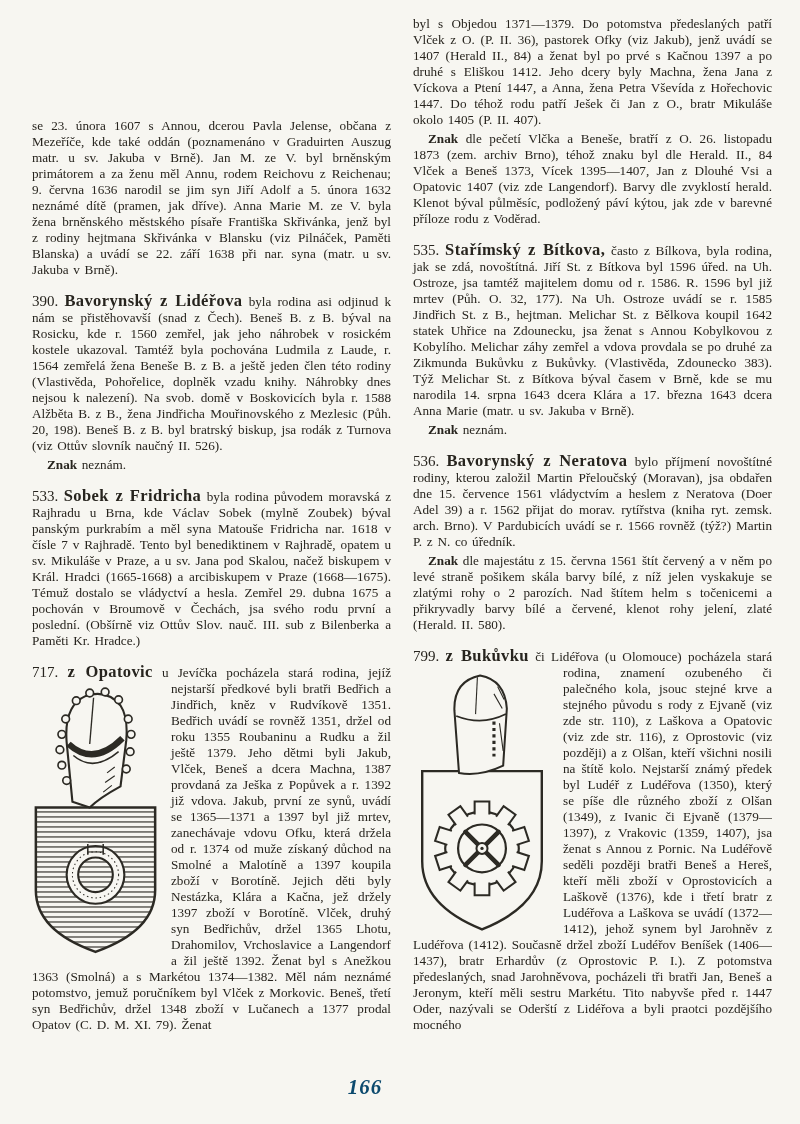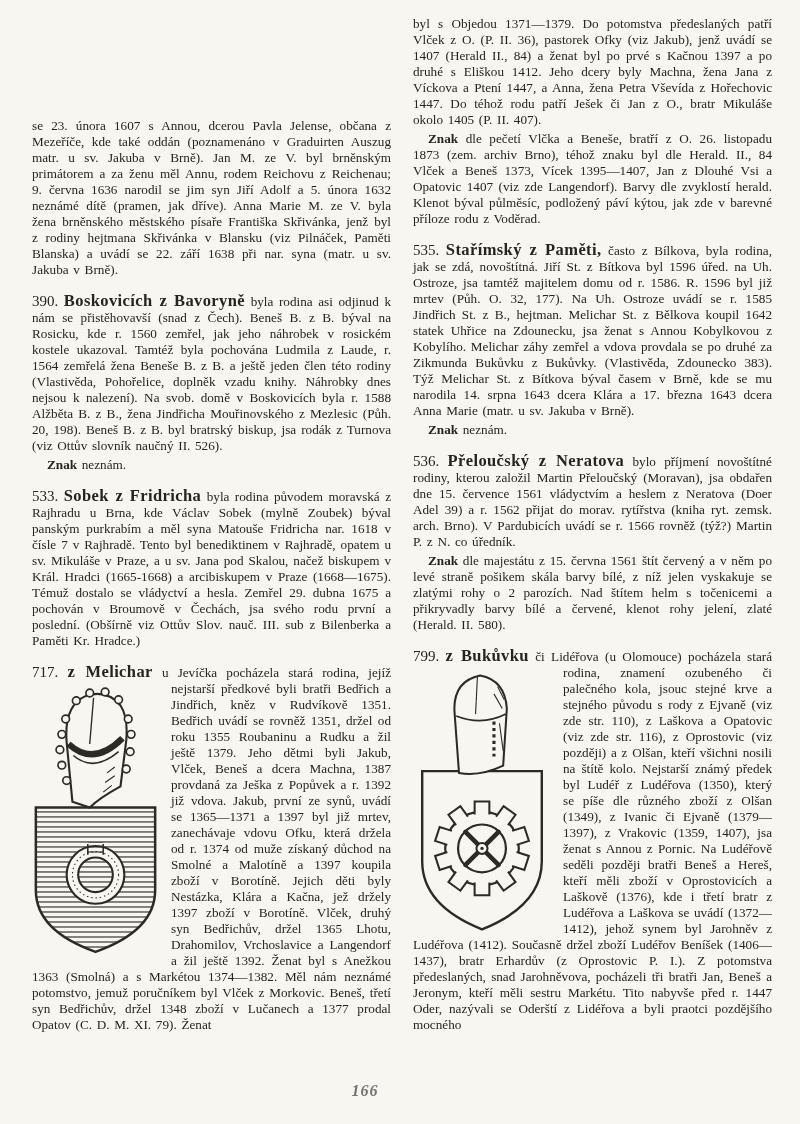--- a/index.html
+++ b/index.html
@@ -24,54 +24,54 @@
   .znak{margin-top:3px;text-indent:15px;}
   .znak b{font-weight:700;}
   .entry{margin-top:15px;}
   .enum{font-size:15px;}
   .ename{font-size:16.5px;font-weight:700;letter-spacing:.4px;}
   .shield{float:left;margin:3px 12px 2px 0;}
   .shield svg{display:block;}
   .pageno{
     position:absolute;left:0;right:70px;bottom:24px;
     text-align:center;
-    font-style:italic;font-weight:700;font-size:16px;letter-spacing:1px;
-    color:#737373;
+    font-style:italic;font-weight:700;font-size:21px;letter-spacing:1px;
+    color:#0c4a6e;
   }
 </style>
 </head>
 <body>
 
 <div class="page">
   <div class="cols">
 
     <div class="col">
 
       <div class="para">se 23. února 1607 s Annou, dcerou Pavla Jelense, občana z Mezeříče, kde také oddán (poznamenáno v Graduirten Auszug matr. u sv. Jakuba v Brně). Jan M. ze V. byl brněnským primátorem a za ženu měl Annu, rodem Reichovu z Reichenau; 9. června 1636 narodil se jim syn Jiří Adolf a 5. února 1632 neznámé dítě (pramen, jak dříve). Anna Marie M. ze V. byla žena brněnského městského písaře Františka Skřivánka, jenž byl z rodiny hejtmana Skřivánka v Blansku (viz Pilnáček, Paměti Blanska) a uvádí se 22. září 1638 při nar. syna (matr. u sv. Jakuba v Brně).</div>
 
 
       <div class="entry">
         <span class="enum">390.</span>
-        <span class="ename">Boskovicích z Bavoryně</span>
+        <span class="ename">Bavorynský z Lidéřova</span>
         <span>byla rodina asi odjinud k nám se přistěhovavší (snad z Čech). Beneš B. z B. býval na Rosicku, kde r. 1560 zemřel, jak jeho náhrobek v rosickém kostele ukazoval. Tamtéž byla pochována Ludmila z Laude, r. 1564 zemřelá žena Beneše B. z B. a ještě jeden člen této rodiny (Vlastivěda, Pohořelice, doplněk vzadu knihy. Náhrobky dnes nejsou k nalezení). Na svob. domě v Boskovicích byla r. 1588 Alžběta B. z B., žena Jindřicha Mouřinovského z Mezlesic (Půh. 20, 198). Beneš B. z B. byl bratrský biskup, jsa rodák z Turnova (viz Ottův slovník naučný II. 526).</span>
       </div>
       <div class="para znak">
         <b>Znak</b>
         <span>neznám.</span>
       </div>
 
       <div class="entry">
         <span class="enum">533.</span>
         <span class="ename">Sobek z Fridricha</span>
         <span>byla rodina původem moravská z Rajhradu u Brna, kde Václav Sobek (mylně Zoubek) býval panským purkrabím a měl syna Matouše Fridricha nar. 1618 v čísle 7 v Rajhradě. Tento byl benediktinem v Rajhradě, opatem u sv. Mikuláše v Praze, a u sv. Jana pod Skalou, načež biskupem v Král. Hradci (1665-1668) a arcibiskupem v Praze (1668—1675). Témuž dostalo se vládyctví a hesla. Zemřel 29. dubna 1675 a pochován v Broumově v Čechách, jsa svého rodu první a poslední. (Obšírně viz Ottův Slov. nauč. III. sub z Bilenberka a Paměti Kr. Hradce.)</span>
       </div>
 
       <div class="entry">
         <span class="enum">717.</span>
-        <span class="ename">z Melichar</span>
+        <span class="ename">z Opatovic</span>
         <span>u Jevíčka pocházela stará rodina,</span>
         <div class="shield">
           <svg width="127" height="272" viewBox="0 0 132 282">
             <defs>
               <pattern id="hl1" width="7" height="5.2" patternUnits="userSpaceOnUse">
                 <path d="M0 2.6 H7" stroke="#2c2a24" stroke-width="1.1"></path>
               </pattern>
             </defs>
 
             <path d="M4 128 H128 V214 Q128 256 66 278 Q4 256 4 214 Z" fill="url(#hl1)" stroke="#2c2a24" stroke-width="2.6"></path>
@@ -112,31 +112,31 @@
 
       <div class="para">byl s Objedou 1371—1379. Do potomstva předeslaných patří Vlček z O. (P. II. 36), pastorek Ofky (viz Jakub), jenž uvádí se 1407 (Herald II., 84) a ženat byl po prvé s Kačnou 1397 a po druhé s Eliškou 1412. Jeho dcery byly Machna, žena Jana z Víckova a Ptení 1447, a Anna, žena Petra Vševída z Hořechovic 1447. Do téhož rodu patří Ješek či Jan z O., bratr Mikuláše okolo 1405 (P. II. 407).</div>
 
       <div class="para znak">
         <b>Znak</b>
         <span>dle pečetí Vlčka a Beneše, bratří z O. 26. listopadu 1873 (zem. archiv Brno), téhož znaku byl dle Herald. II., 84 Vlček a Beneš 1373, Vícek 1395—1407, Jan z Dlouhé Vsi a Opatovic 1407 (viz zde Langendorf). Barvy dle zvyklostí herald. Klenot býval půlměsíc, podložený páví kýtou, jak zde v barevné příloze rodu z Voděrad.</span>
       </div>
 
       <div class="entry">
         <span class="enum">535.</span>
-        <span class="ename">Stařímský z Paměti,</span>
+        <span class="ename">Stařímský z Bítkova,</span>
         <span>často z Bílkova, byla rodina, jak se zdá, novoštítná. Jiří St. z Bítkova byl 1596 úřed. na Uh. Ostroze, jsa tamtéž majitelem domu od r. 1586. R. 1596 byl již mrtev (Půh. O. 32, 177). Na Uh. Ostroze uvádí se r. 1585 Jindřich St. z B., hejtman. Melichar St. z Bělkova koupil 1642 statek Uhřice na Zdounecku, jsa ženat s Annou Kobylkovou z Kobylího. Melichar záhy zemřel a vdova provdala se po druhé za Zikmunda Bukůvku z Bukůvky. (Vlastivěda, Zdounecko 383). Týž Melichar St. z Bítkova býval časem v Brně, kde se mu narodila 14. srpna 1643 dcera Klára a 17. března 1643 dcera Anna Marie (matr. u sv. Jakuba v Brně).</span>
       </div>
       <div class="para znak">
         <b>Znak</b>
         <span>neznám.</span>
       </div>
 
       <div class="entry">
         <span class="enum">536.</span>
-        <span class="ename">Přeloučský z Neratova</span>
+        <span class="ename">Bavorynský z Neratova</span>
         <span>bylo příjmení novoštítné rodiny, kterou založil Martin Přeloučský (Moravan), jsa obdařen dne 15. července 1561 vládyctvím a heslem z Neratova (Doer Adel 39) a r. 1562 přijat do morav. rytířstva (kniha ryt. zemsk. arch. Brno). V Pardubicích uvádí se r. 1566 rovněž (týž?) Martin P. z N. co úředník.</span>
       </div>
       <div class="para znak">
         <b>Znak</b>
         <span>dle majestátu z 15. června 1561 štít červený a v něm po levé straně pošikem skála barvy bílé, z níž jelen vyskakuje se zlatými rohy o 2 parozích. Nad štítem helm s točenicemi a přikryvadly barvy bílé a červené, klenot rohy jelení, zlaté (Herald. II. 580).</span>
       </div>
 
       <div class="entry">
         <span class="enum">799.</span>
         <span class="ename">z Bukůvku</span>

